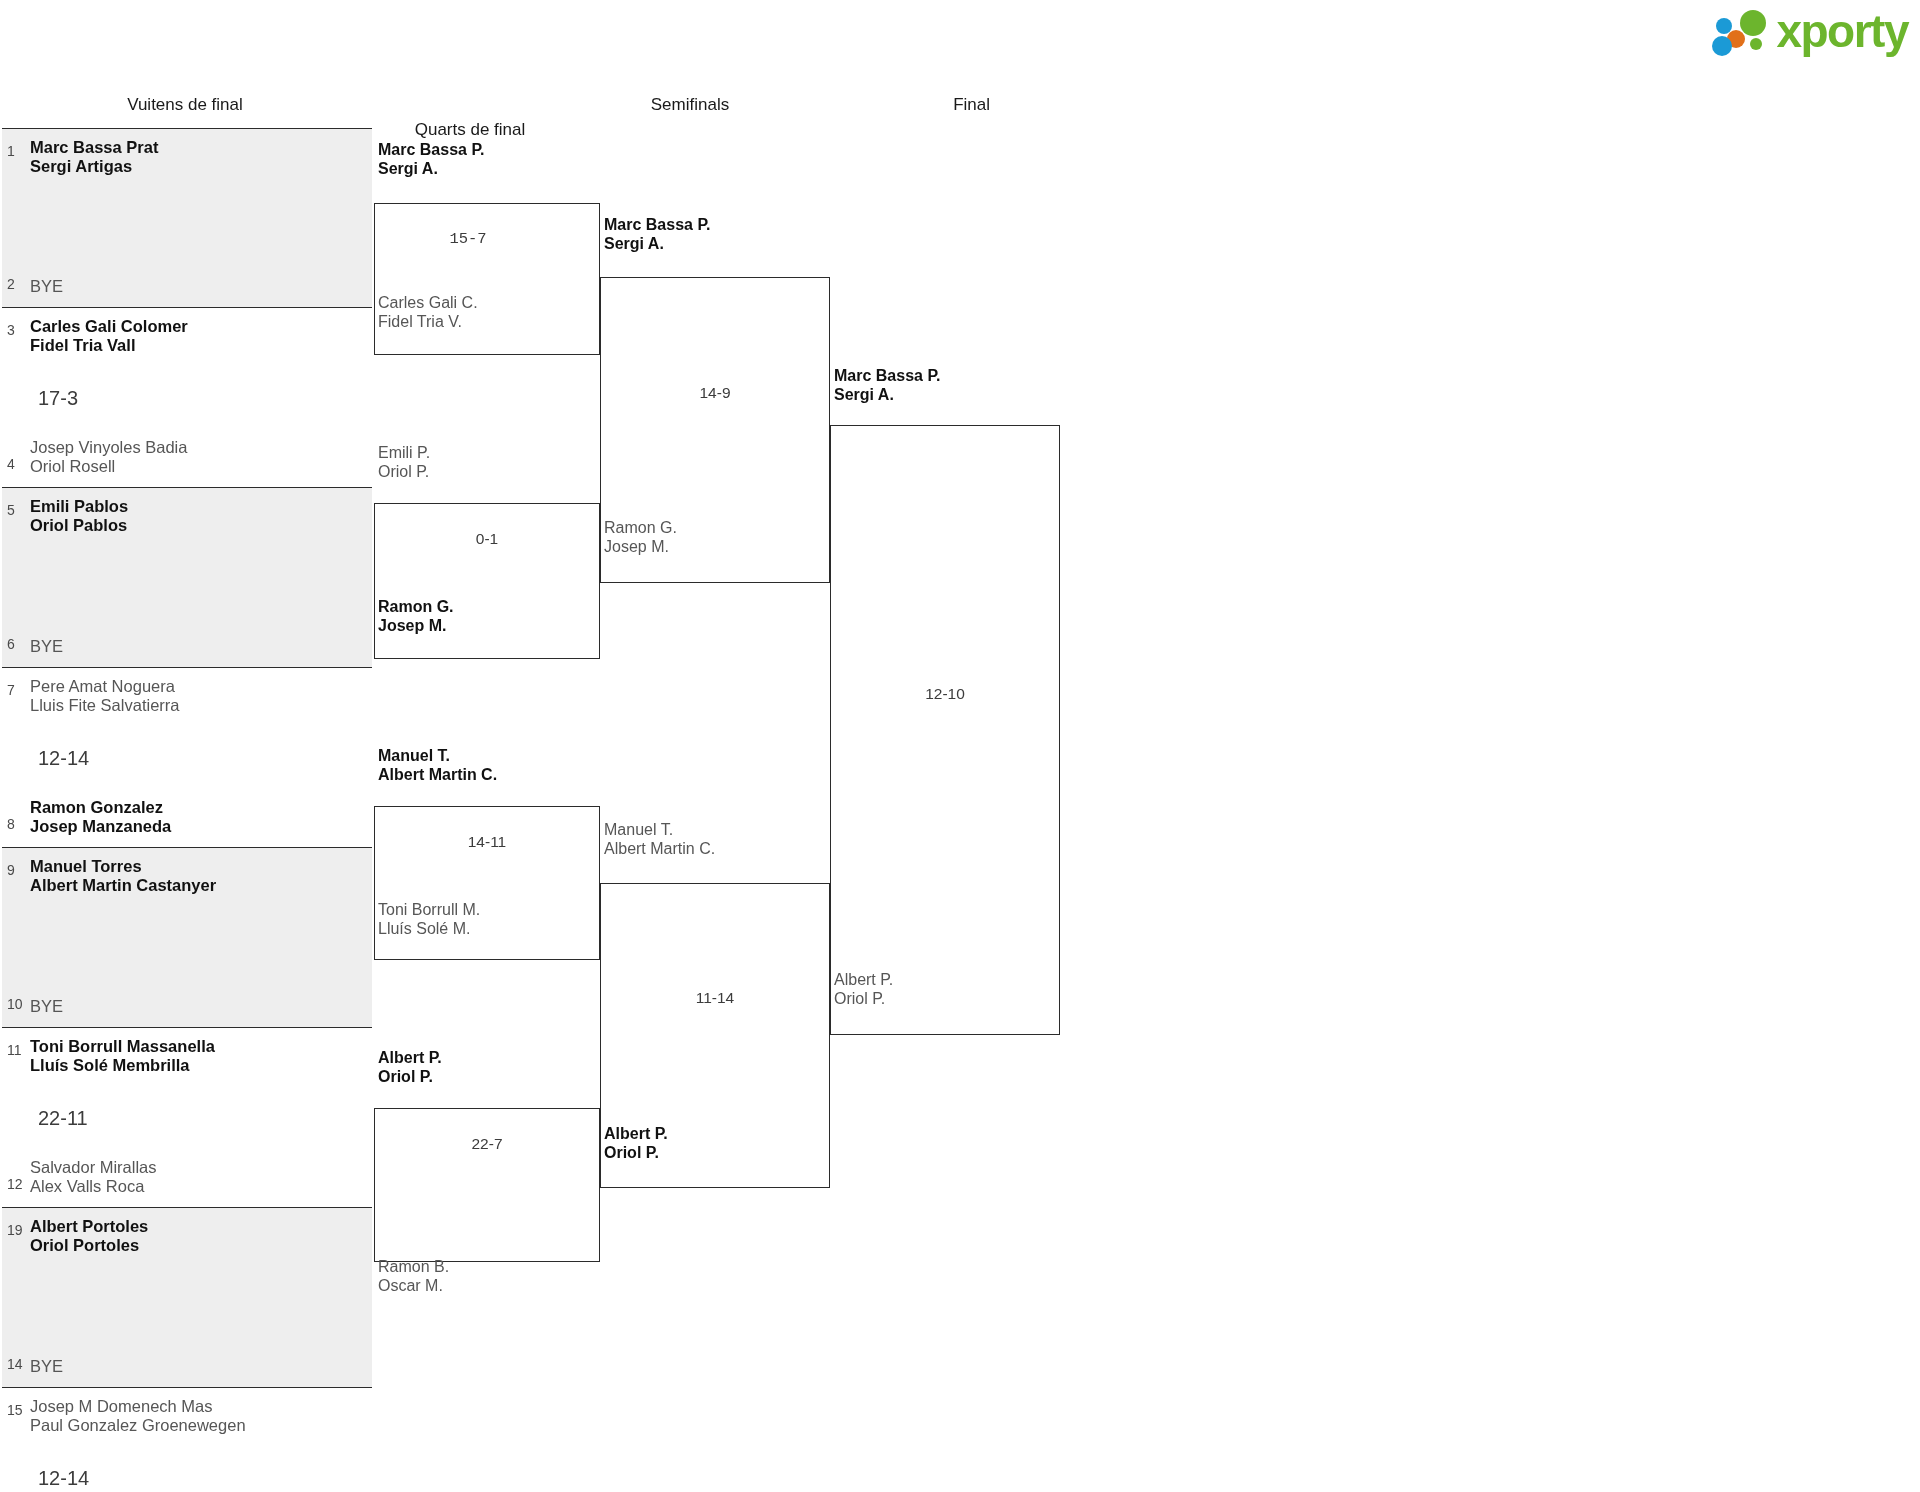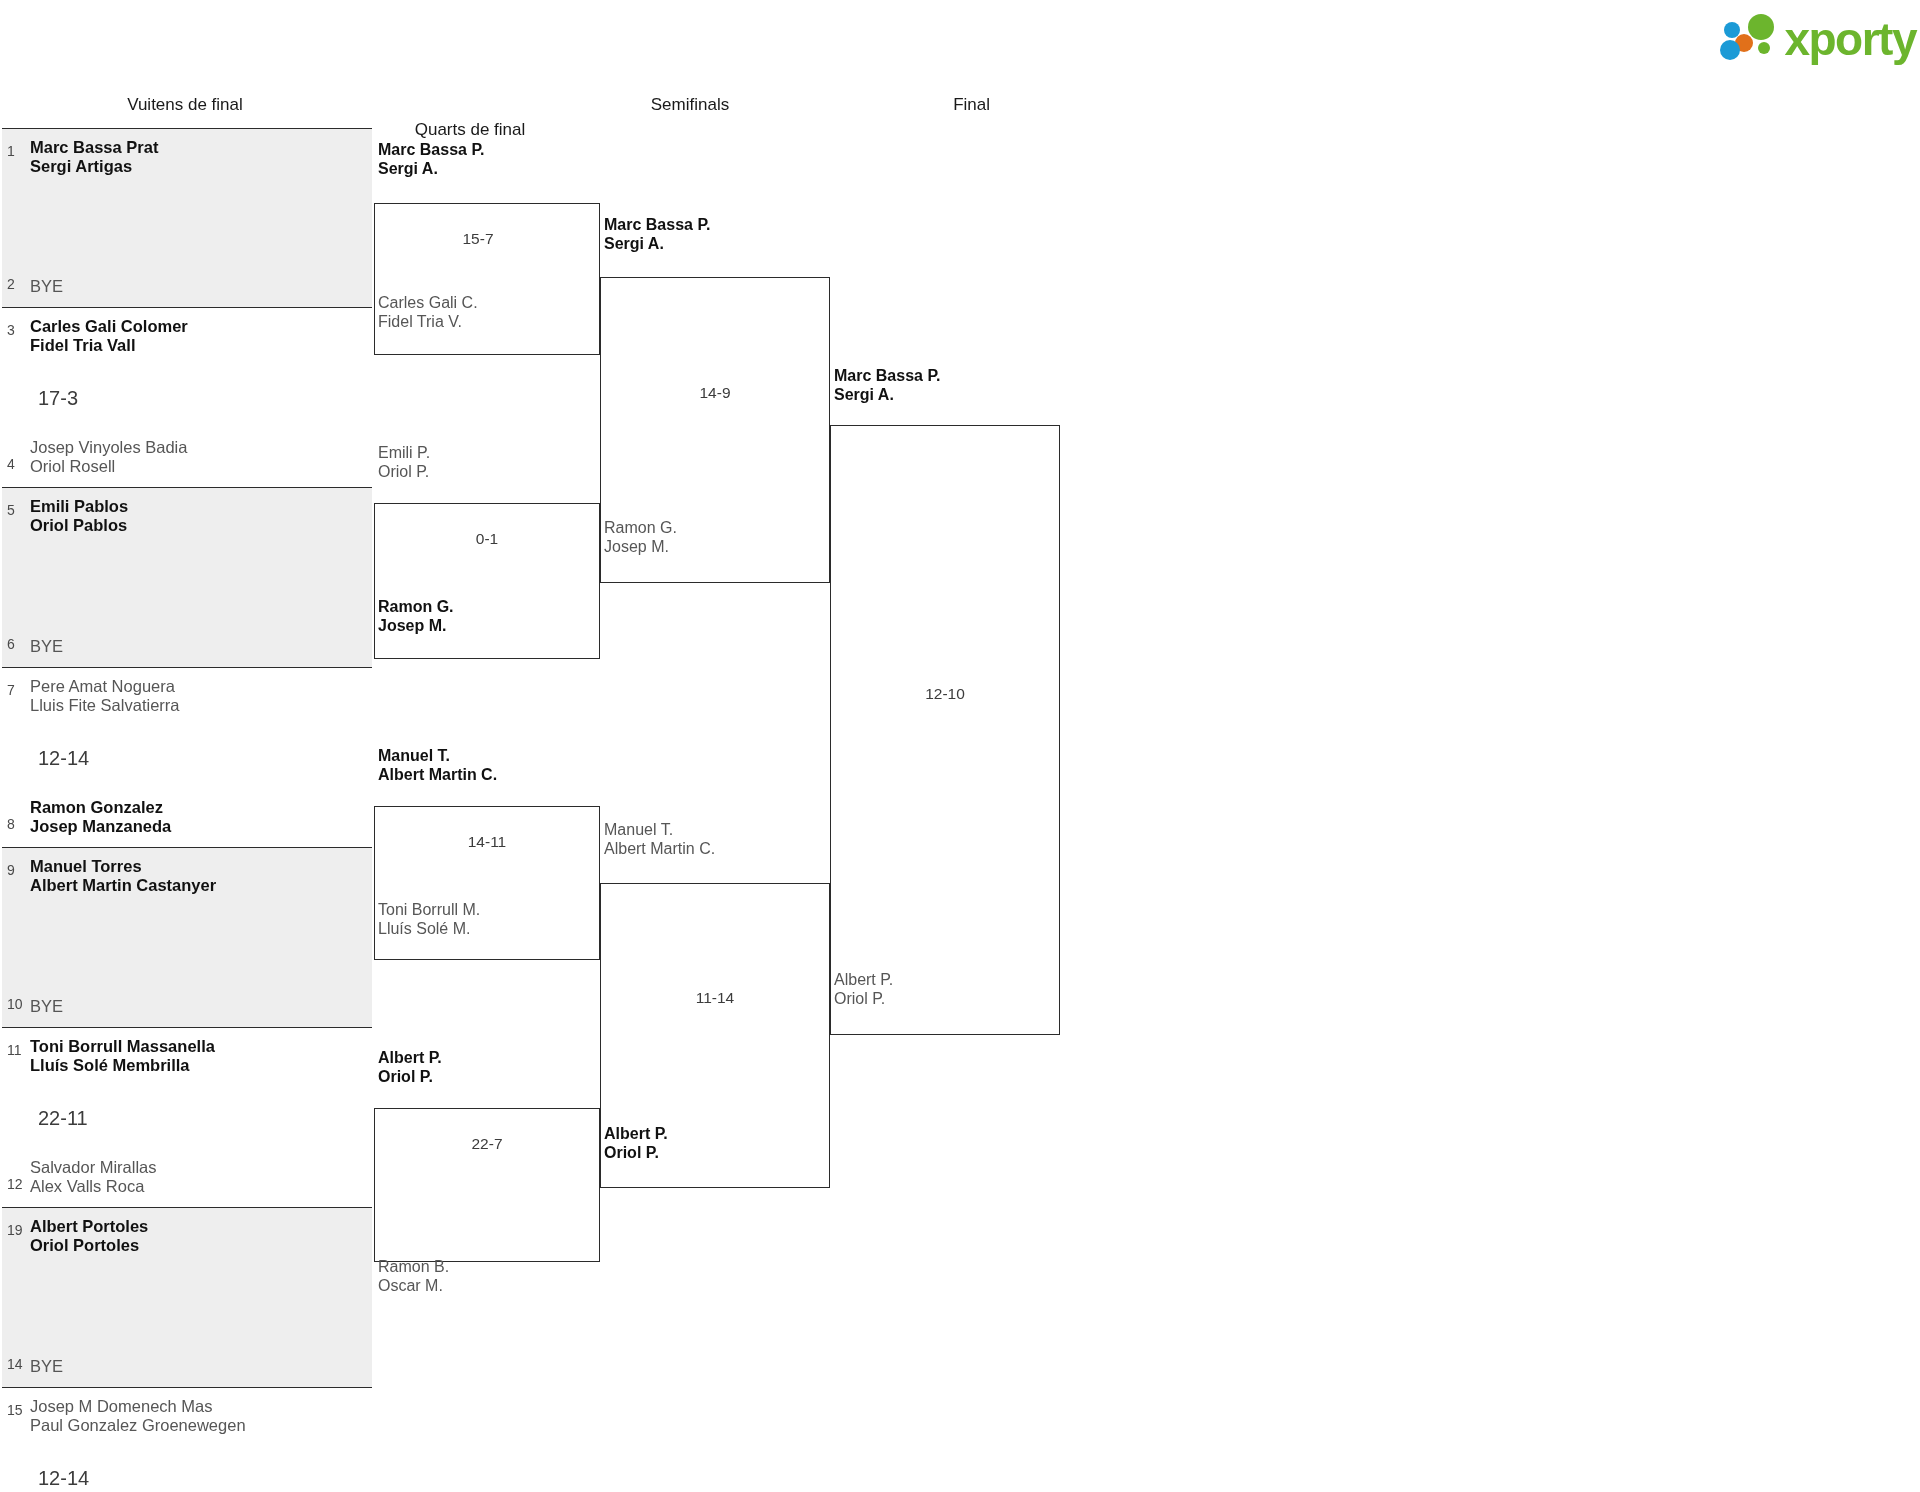--- a/index.html
+++ b/index.html
@@ -12,21 +12,21 @@
   }
   #root { position: relative; width: 1920px; height: 1492px; }
 
   
   .title-block { position: absolute; left: 6px; top: 2px; }
   .title-line {
     font-size: 26px; font-weight: 700; line-height: 30px;
     letter-spacing: -0.2px; color: #111;
   }
 
-  .logo { position: absolute; right: 4px; top: 8px; height: 54px; display: flex; align-items: flex-end; }
+  .logo { position: absolute; right: 12px; top: 8px; height: 54px; display: flex; align-items: flex-start; }
   .logo-dots { position: relative; width: 64px; height: 50px; }
   .logo-dots i { position: absolute; border-radius: 50%; display: block; }
   .logo-word { font-size: 46px; font-weight: 700; letter-spacing: -1.5px; line-height: 46px; }
 
   
   .round-head {
     position: absolute; font-size: 17px; font-weight: 400;
     color: #1a1a1a; text-align: center; white-space: nowrap;
   }
 
@@ -198,21 +198,21 @@
 
       <div class="r1-score">12-14</div>
     </div>
   </div>
 
   <div class="lbl" style="left:378px;top:140px;">
     <span class="l1 win">Marc Bassa P.</span>
     <span class="l2 win">Sergi A.</span>
   </div>
   <div class="box" style="left:374px;top:203px;width:226px;height:152px;"></div>
-  <div class="box-score" style="left:365px;top:230px;width:226px;">15-7</div>
+  <div class="box-score" style="left:355px;top:230px;width:226px;font-family:Liberation Mono, monospace;">15-7</div>
   <div class="lbl" style="left:378px;top:293px;">
     <span class="l1 lose">Carles Gali C.</span>
     <span class="l2 lose">Fidel Tria V.</span>
   </div>
 
   <div class="lbl" style="left:378px;top:443px;">
     <span class="l1 lose">Emili P.</span>
     <span class="l2 lose">Oriol P.</span>
   </div>
   <div class="box" style="left:374px;top:503px;width:226px;height:156px;"></div>

